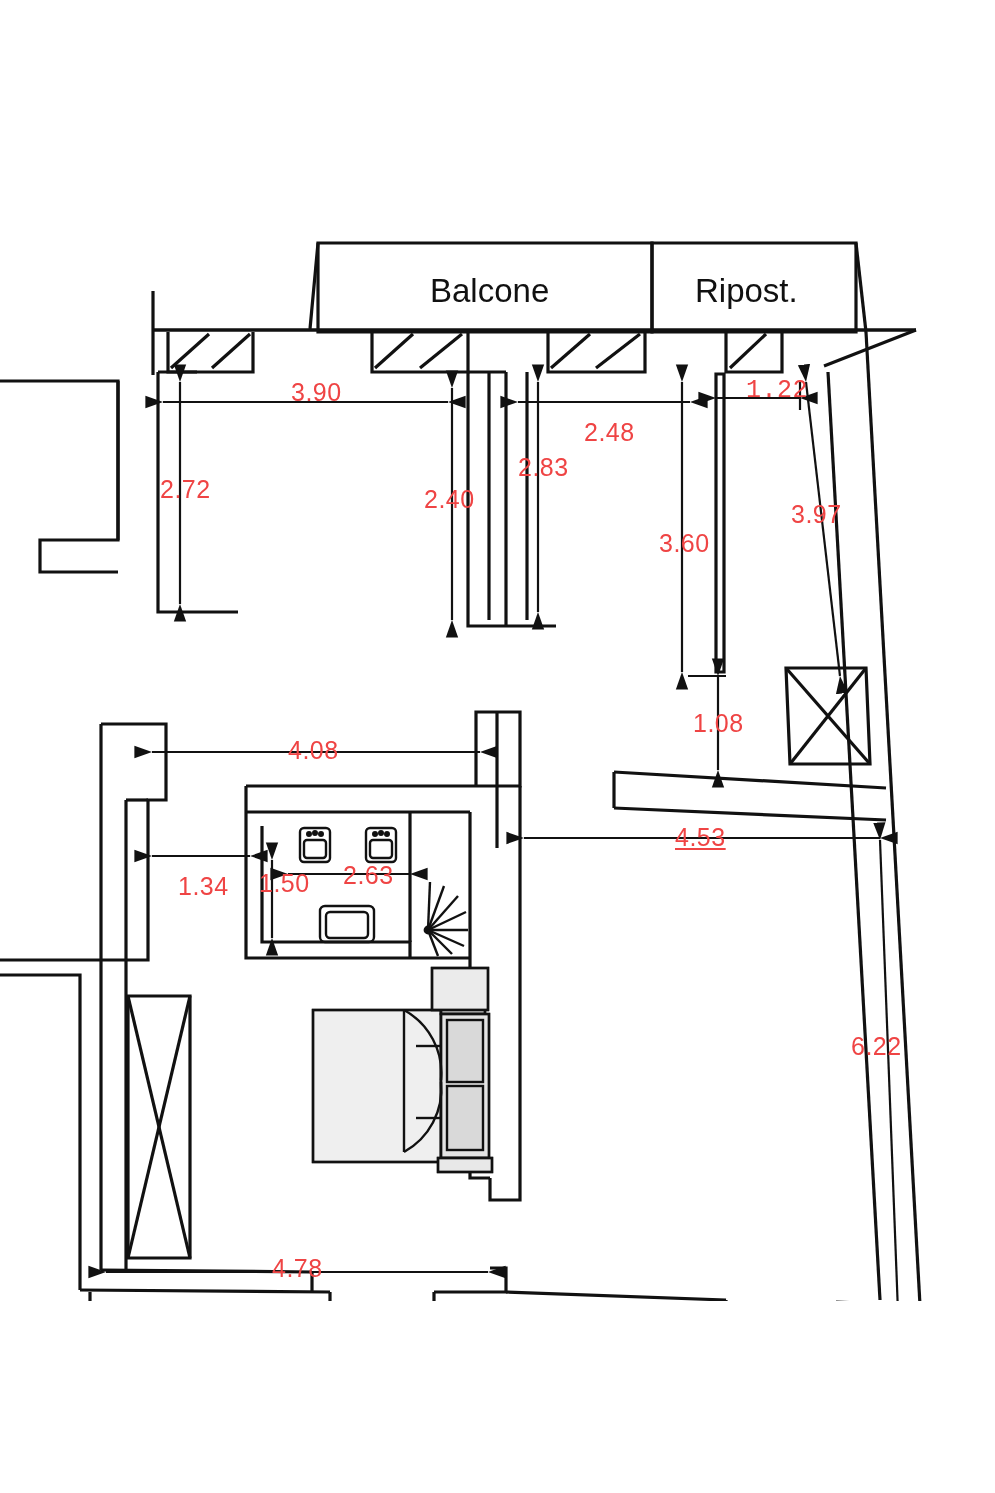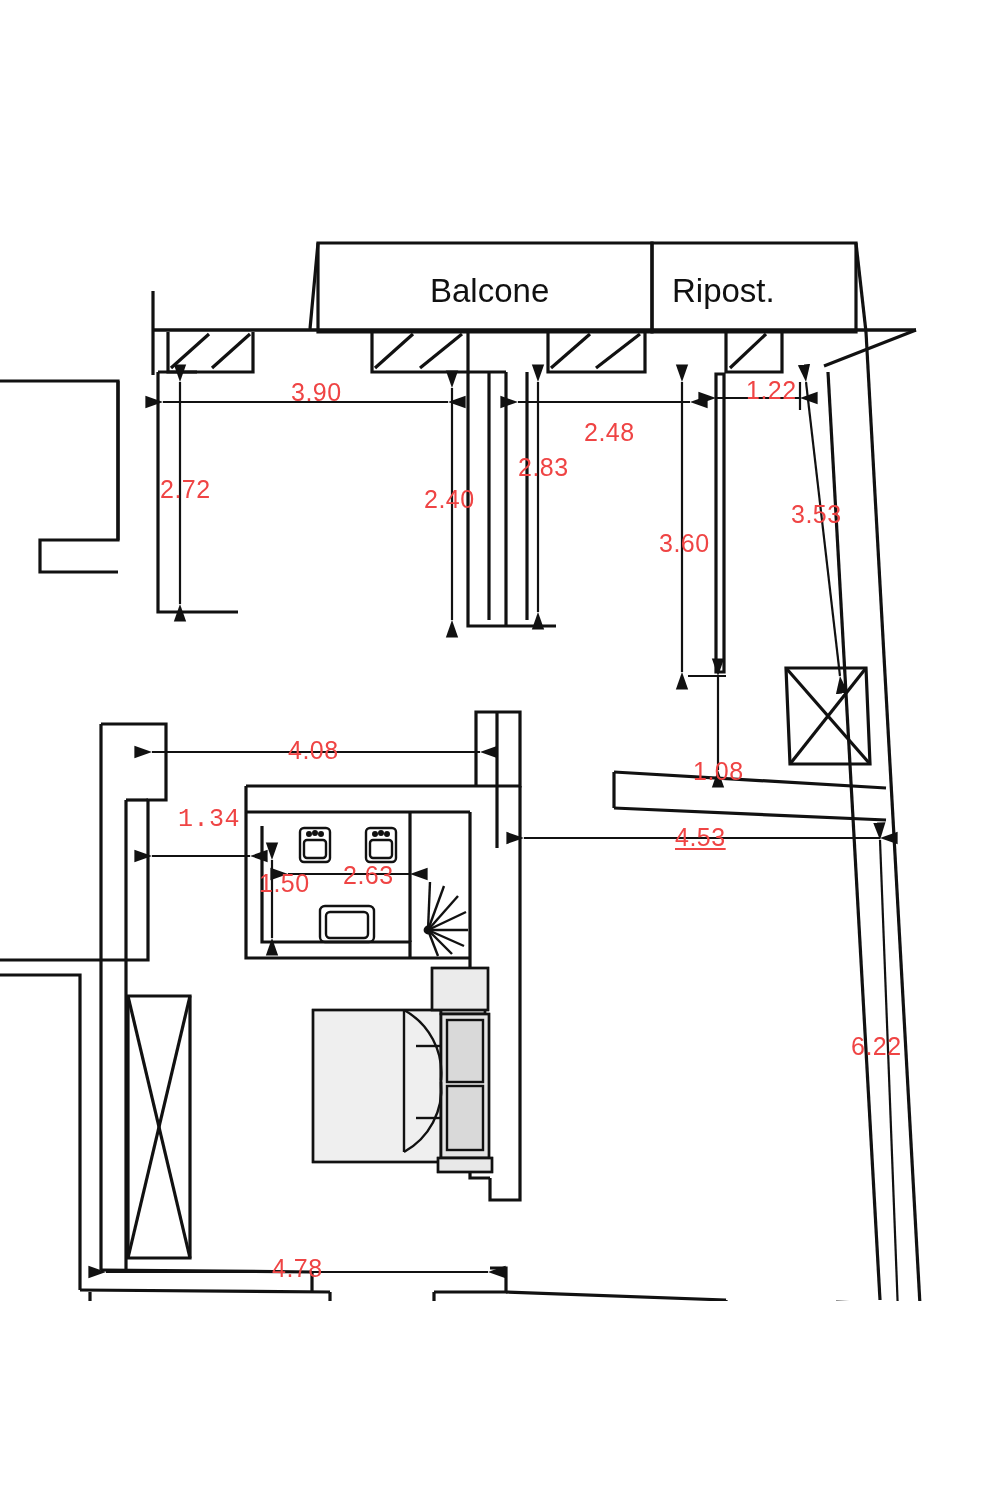--- a/index.html
+++ b/index.html
@@ -232,32 +232,32 @@
 
       <path d="M288,874 L410,874" marker-start="url(#arrS)" marker-end="url(#arrE)"></path>
 
       <path d="M880,840 L898,1312" marker-start="url(#arrS)" marker-end="url(#arrE)"></path>
 
       <path d="M106,1272 L488,1272" marker-start="url(#arrS)" marker-end="url(#arrE)"></path>
     </g>
   </svg>
 
   <div class="room-label" style="left:430px; top:272px;">Balcone</div>
-  <div class="room-label" style="left:672px; top:272px;">Ripost.</div>
+  <div class="room-label" style="left:695px; top:272px;">Ripost.</div>
 
   <div class="dim-label" style="left:291px; top:378px;">3.90</div>
   <div class="dim-label" style="left:584px; top:378px;margin-top:40px;">2.48</div>
-  <div class="dim-label" style="left:746px; top:376px;">1.22</div>
+  <div class="dim-label" style="left:746px; top:376px;font-family:Liberation Mono, monospace;">1.22</div>
   <div class="dim-label" style="left:160px; top:475px;">2.72</div>
   <div class="dim-label" style="left:424px; top:485px;">2.40</div>
   <div class="dim-label" style="left:518px; top:453px;">2.83</div>
   <div class="dim-label" style="left:659px; top:503px;margin-top:26px;">3.60</div>
-  <div class="dim-label" style="left:791px; top:500px;">3.53</div>
-  <div class="dim-label" style="left:693px; top:709px;margin-top:48px;">1.08</div>
+  <div class="dim-label" style="left:791px; top:500px;">3.97</div>
+  <div class="dim-label" style="left:693px; top:709px;">1.08</div>
   <div class="dim-label" style="left:288px; top:736px;">4.08</div>
   <div class="dim-label" style="left:675px; top:823px;text-decoration:underline;">4.53</div>
-  <div class="dim-label" style="left:178px; top:805px;font-family:Liberation Mono, monospace;">1.34</div>
+  <div class="dim-label" style="left:178px; top:872px;">1.34</div>
   <div class="dim-label" style="left:259px; top:869px;">1.50</div>
   <div class="dim-label" style="left:343px; top:861px;">2.63</div>
   <div class="dim-label" style="left:851px; top:1032px;">6.22</div>
   <div class="dim-label" style="left:272px; top:1254px;">4.78</div>
 
 </div>
 
 </body></html>

